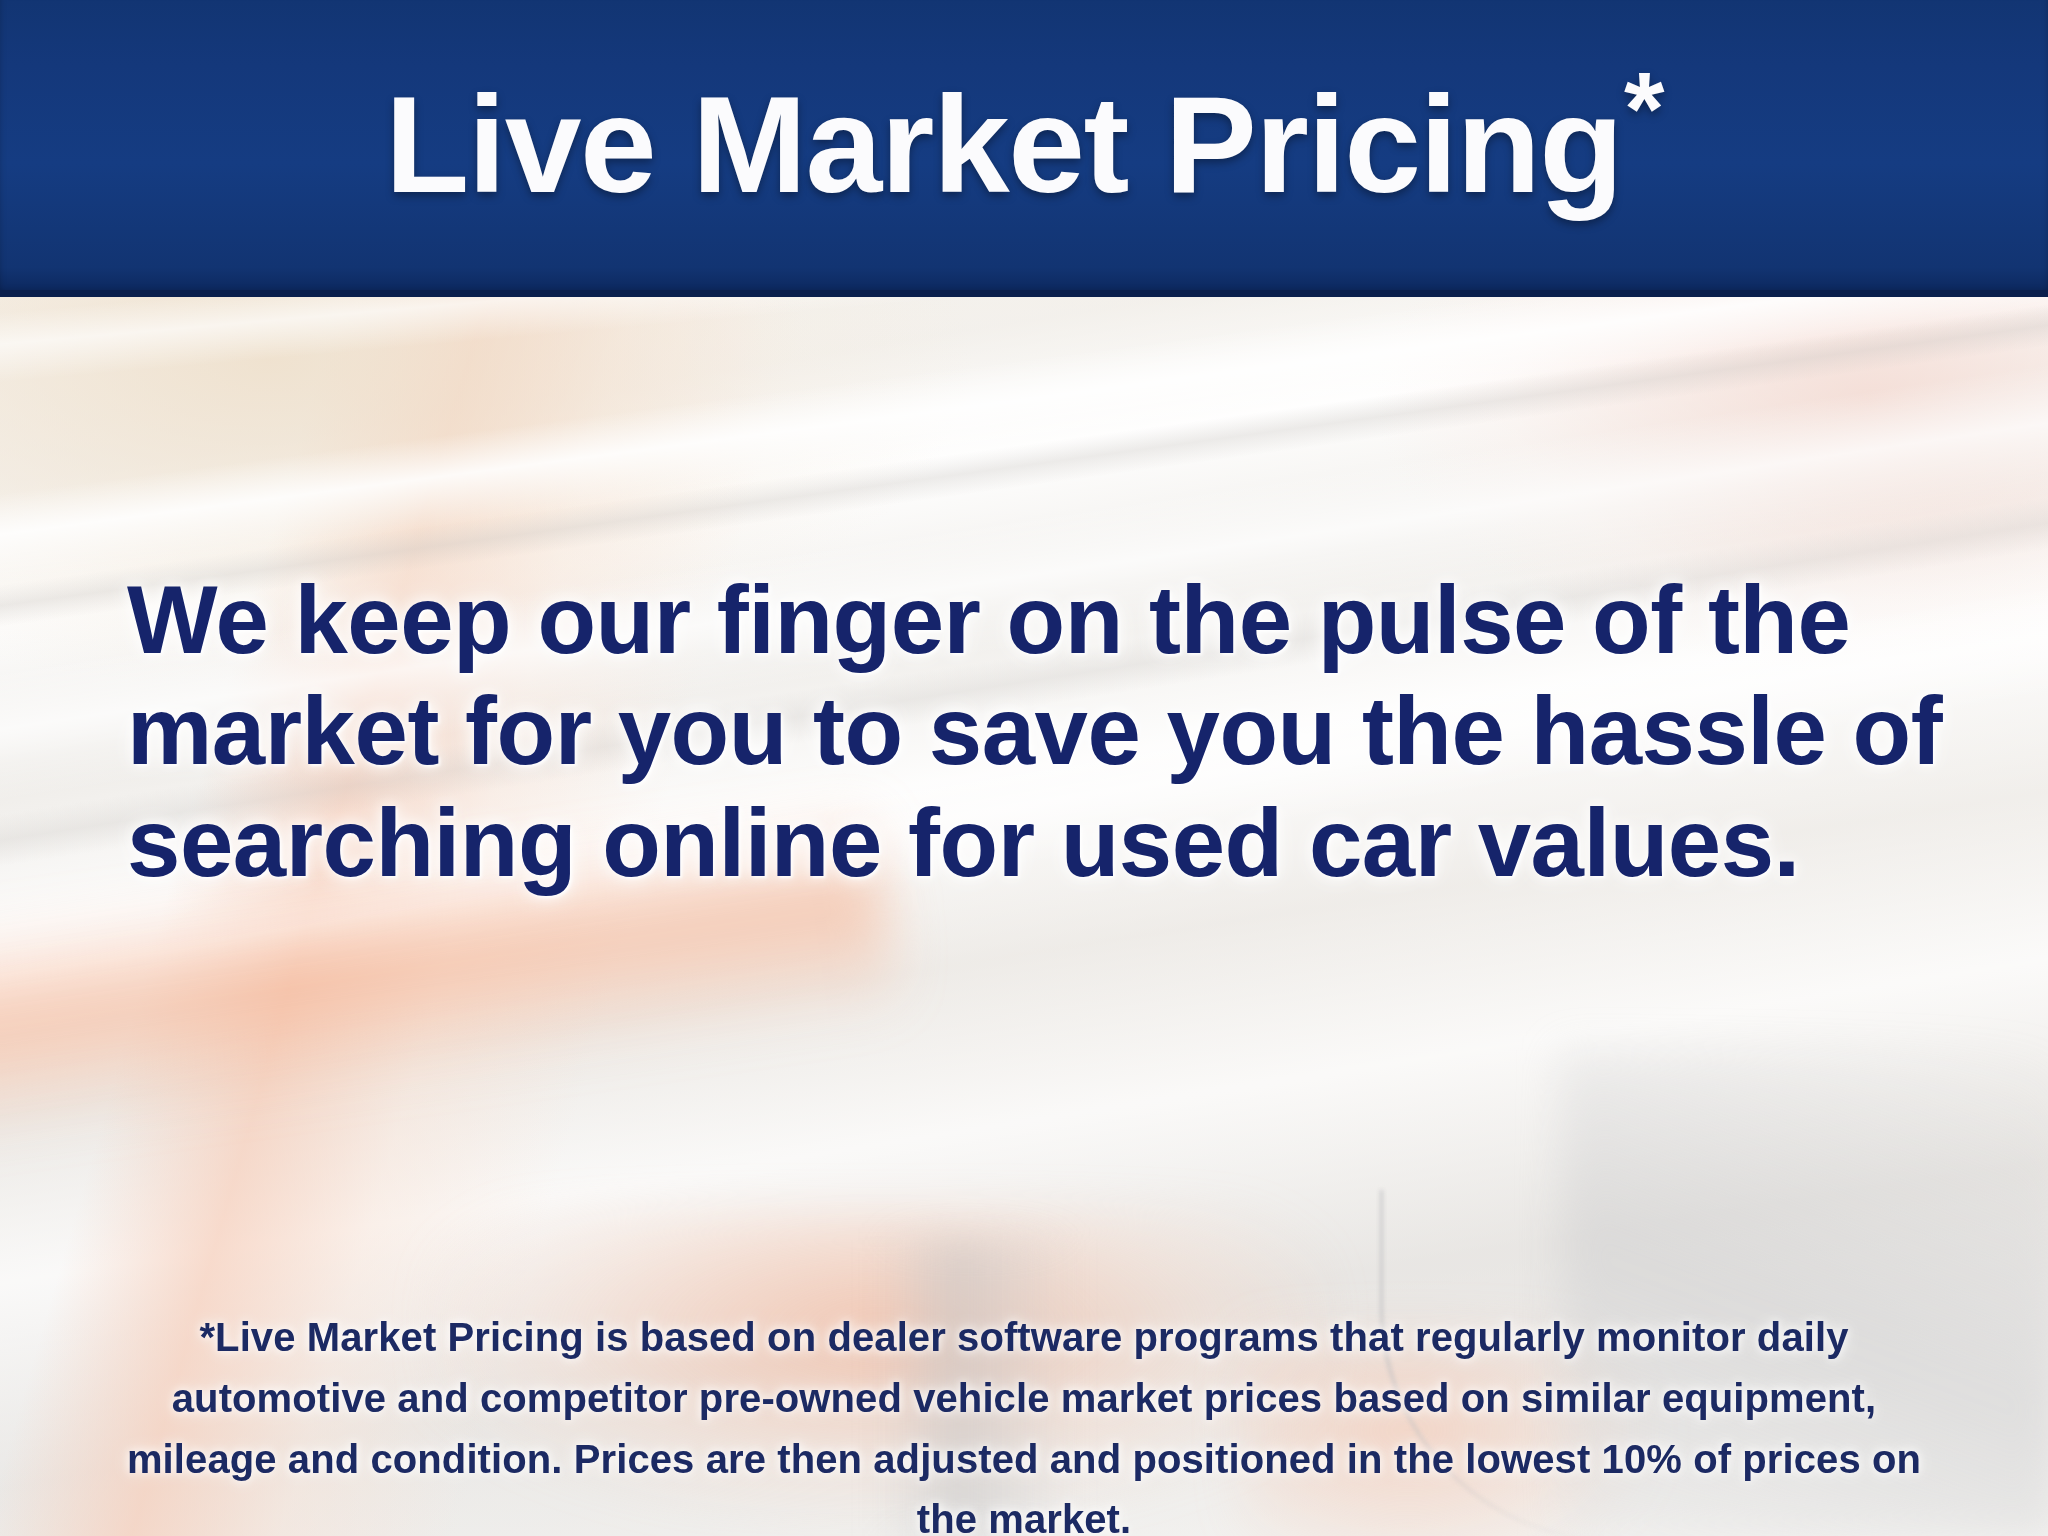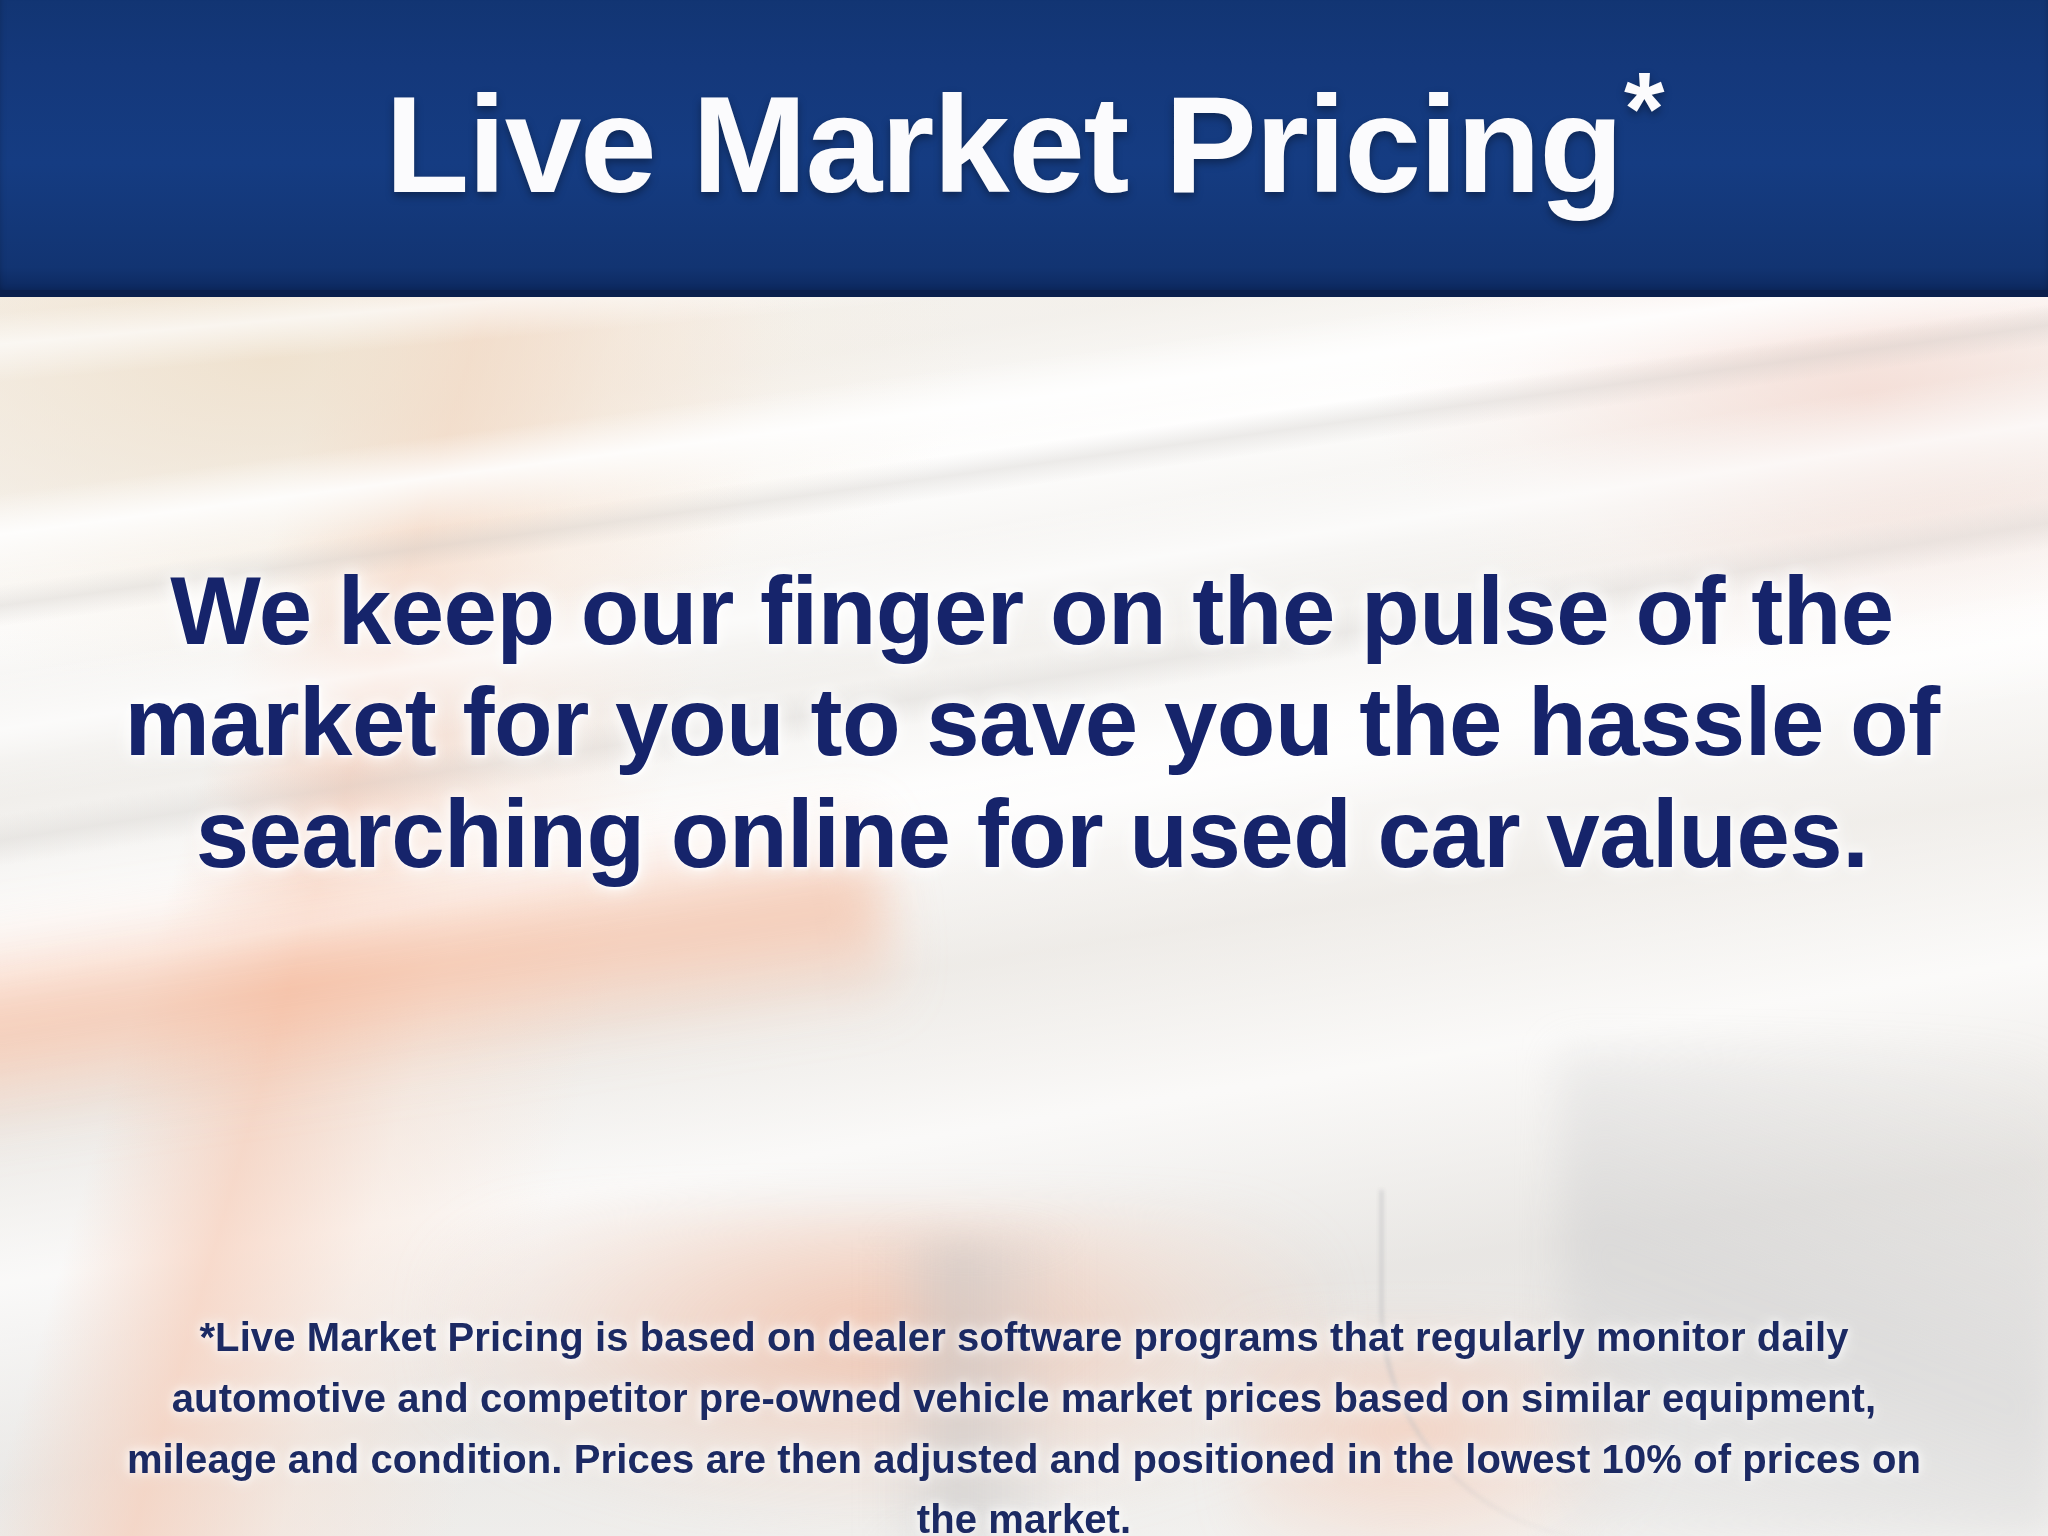--- a/index.html
+++ b/index.html
@@ -202,22 +202,21 @@
     top: 297px;
     width: 2048px;
     height: 1239px;
   }
 
   .headline {
     position: absolute;
     left: 110px;
     top: 250px;
     width: 1828px;
-    margin: 8px;
-    text-align: center;
+    margin: 17px;
     color: #16246b;
     font-family: "Liberation Sans", sans-serif;
     font-size: 96px;
     font-weight: 700;
     line-height: 1.16;
     letter-spacing: -0.5px;
     text-shadow:
        0 0 14px rgba(255,255,255,0.95),
        0 0 26px rgba(255,255,255,0.85),
        2px 2px 3px rgba(255,255,255,0.9);

